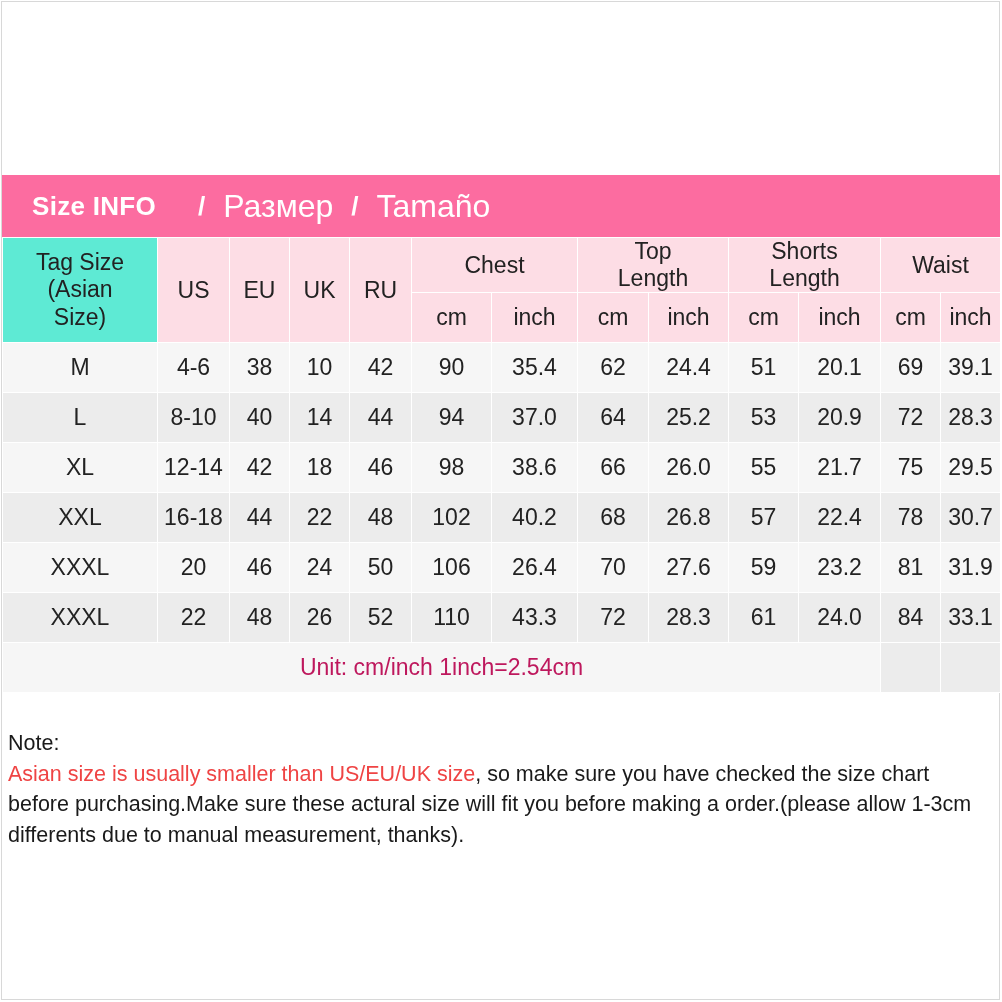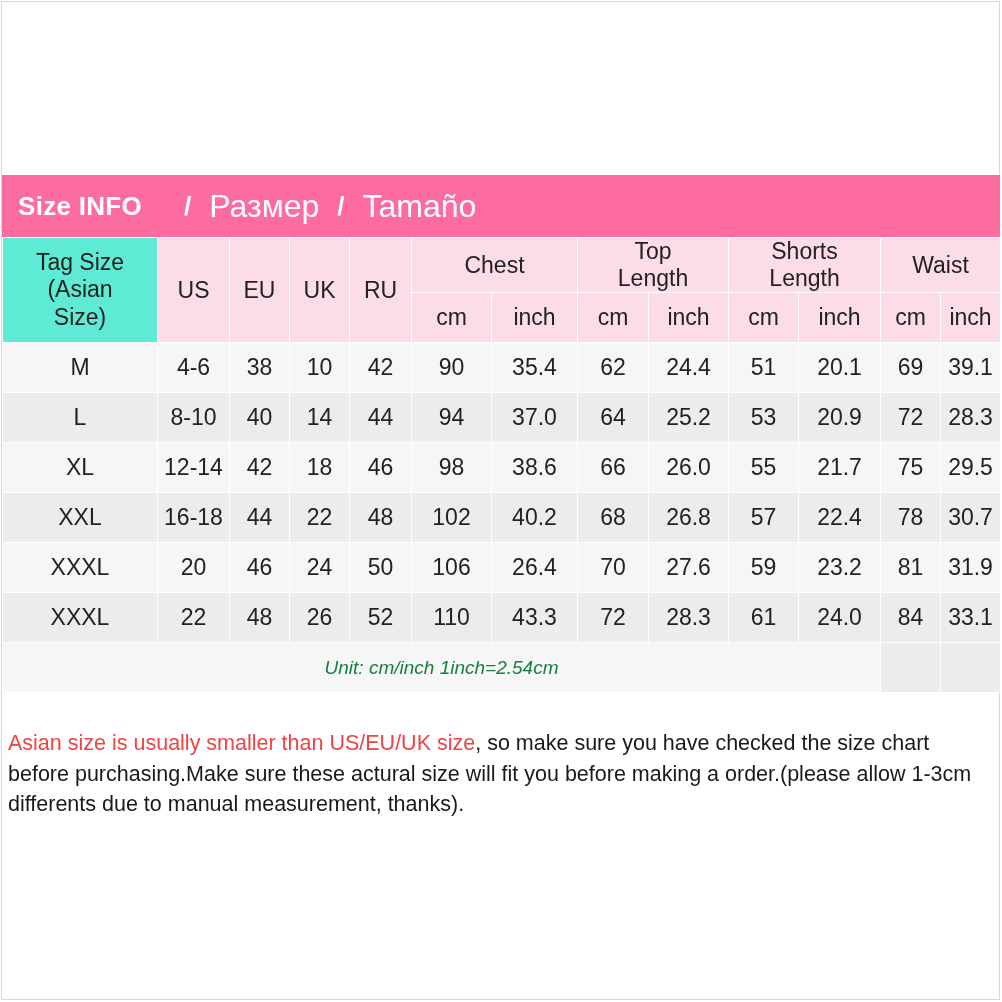--- a/index.html
+++ b/index.html
@@ -33,21 +33,21 @@
     left: 2px;
     top: 175px;
     width: 998px;
   }
   
   .title-band {
     background: #fc6ca0;
     height: 62px;
     display: flex;
     align-items: center;
-    padding-left: 16px;
+    padding-left: 30px;
     box-sizing: border-box;
   }
   .title-band .t-main {
     color: #ffffff;
     font-size: 26px;
     font-weight: bold;
     letter-spacing: .3px;
   }
   .title-band .t-sep {
     color: #ffffff;
@@ -105,23 +105,22 @@
   td.first-col { font-size: 23px; }
   
   .unit-row td {
     background: #f6f6f6;
     color: #ff3b30;
     font-size: 23px;
     height: 50px;
     border: 1px solid #ffffff;
   }
   .unit-row .unit-text {
-    font-size: 19px;
-    color: #15803d;
-    font-style: italic;
+    font-size: 23px;
+    color: #be185d;
   }
   .unit-row .unit-gap { background: #ececec; }
   
   .note {
     position: absolute;
     left: 4px;
     top: 722px;
     width: 994px;
     padding: 6px 4px 0 4px;
     box-sizing: border-box;
@@ -293,15 +292,16 @@
         <tr class="unit-row">
           <td colspan="11" class="unit-text">Unit: cm/inch    1inch=2.54cm</td>
           <td class="unit-gap"></td>
           <td class="unit-gap"></td>
         </tr>
       </tbody>
     </table>
   </div>
 
   <div class="note">
+    <p class="note-title">Note:</p>
     <p><span class="red">Asian size is usually smaller than US/EU/UK size</span><span>, so make sure you have checked the size chart before purchasing.Make sure these actural size will fit you before making a order.(please allow 1-3cm differents due to manual measurement, thanks).</span></p>
   </div>
 </div>
 
 </body></html>

